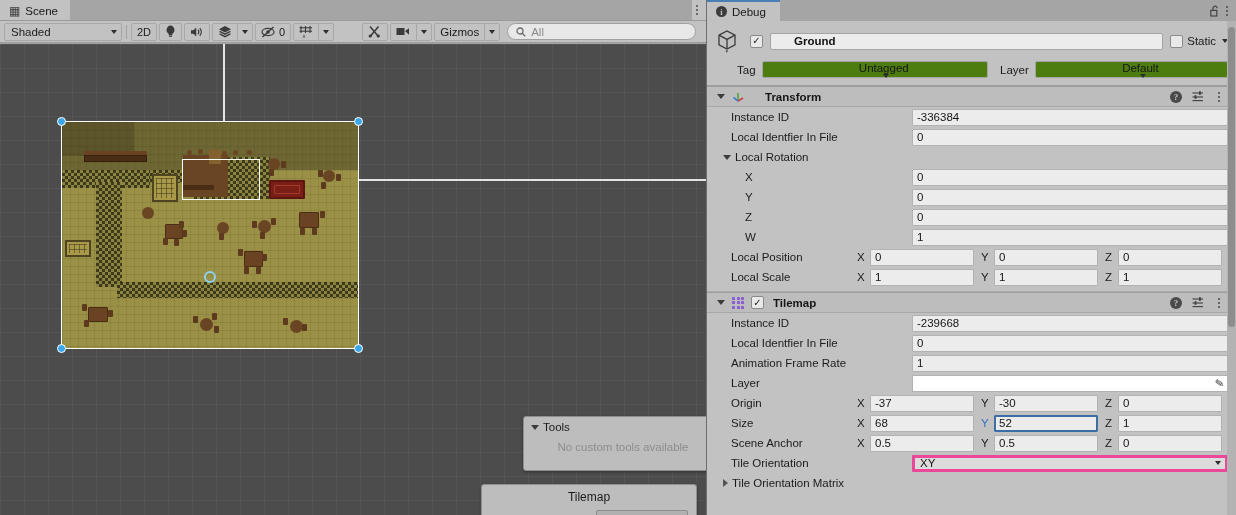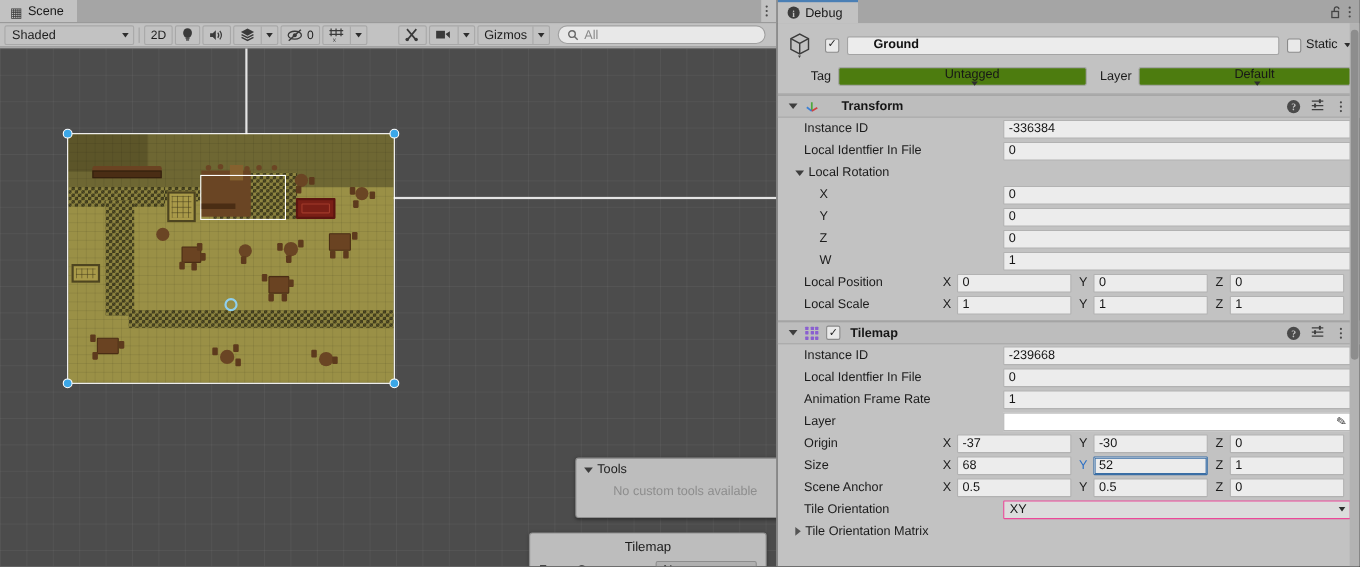--- a/index.html
+++ b/index.html
@@ -268,21 +268,21 @@
     border-radius: 1px; display:flex; align-items:center; padding: 0 4px;
     font-size: 11.5px; color:#151515; margin-right: 6px;
   }
   .axis-field.focused { border: 1px solid #3a6ea5; box-shadow: 0 0 0 1px #3a6ea5 inset; }
   .color-field {
     flex: 1; height: 17px; background: #ffffff; border: 1px solid #b2b2b2;
     display:flex; align-items:center; justify-content:flex-end; padding-right:3px;
   }
   .eyedrop { font-size: 11px; color:#3a3a3a; transform: rotate(-10deg); }
   .selectfield {
-    flex: 1; height: 17px; background: #dcdcdc; border: 1px solid #ec4899;
+    flex: 1; height: 17px; background: #dcdcdc; border: 3px solid #ec4899;
     border-radius: 1px; display:flex; align-items:center; justify-content: space-between;
     padding: 0 4px 0 5px; font-size: 11.5px; color:#151515;
   }
   .divider { height: 1px; background: #a9a9a9; margin: 4px 0 0 0; }
   .scroll-track {
     position: absolute; right: 0; top: 21px; width: 9px; bottom: 0;
     background: #b3b3b3;
   }
   .scroll-thumb {
     position:absolute; left:1px; top: 6px; width: 7px; height: 300px;

